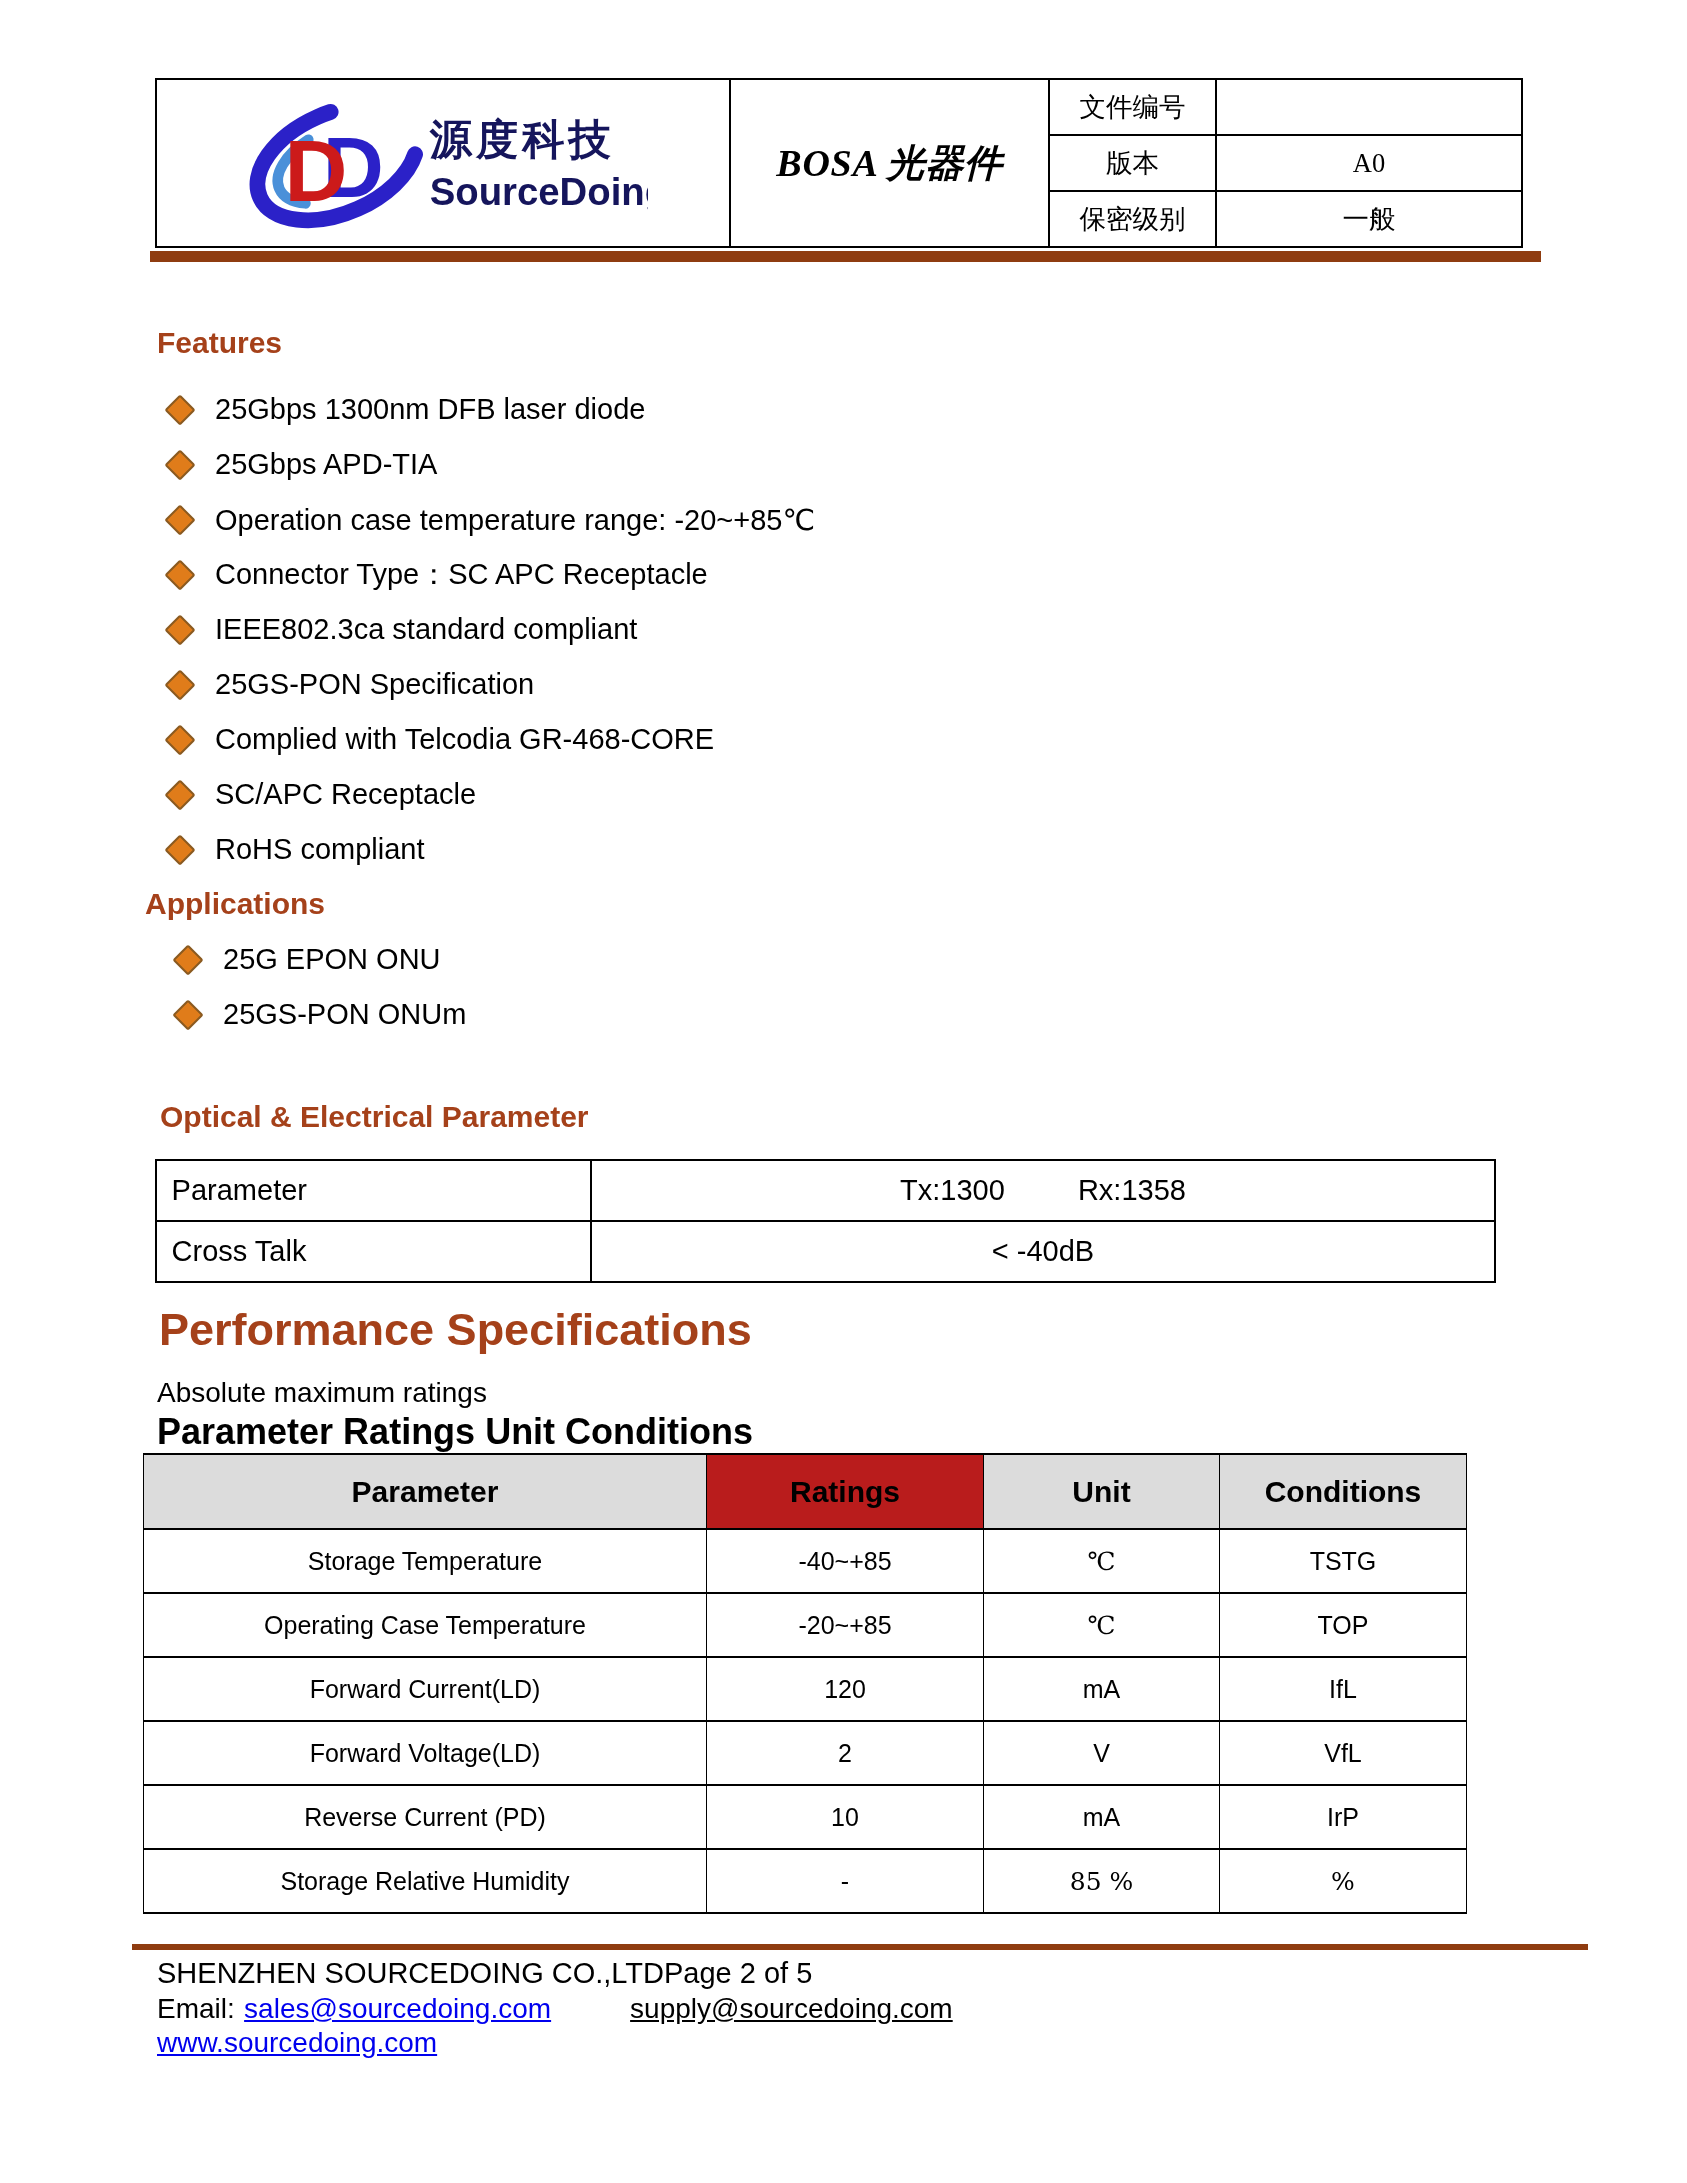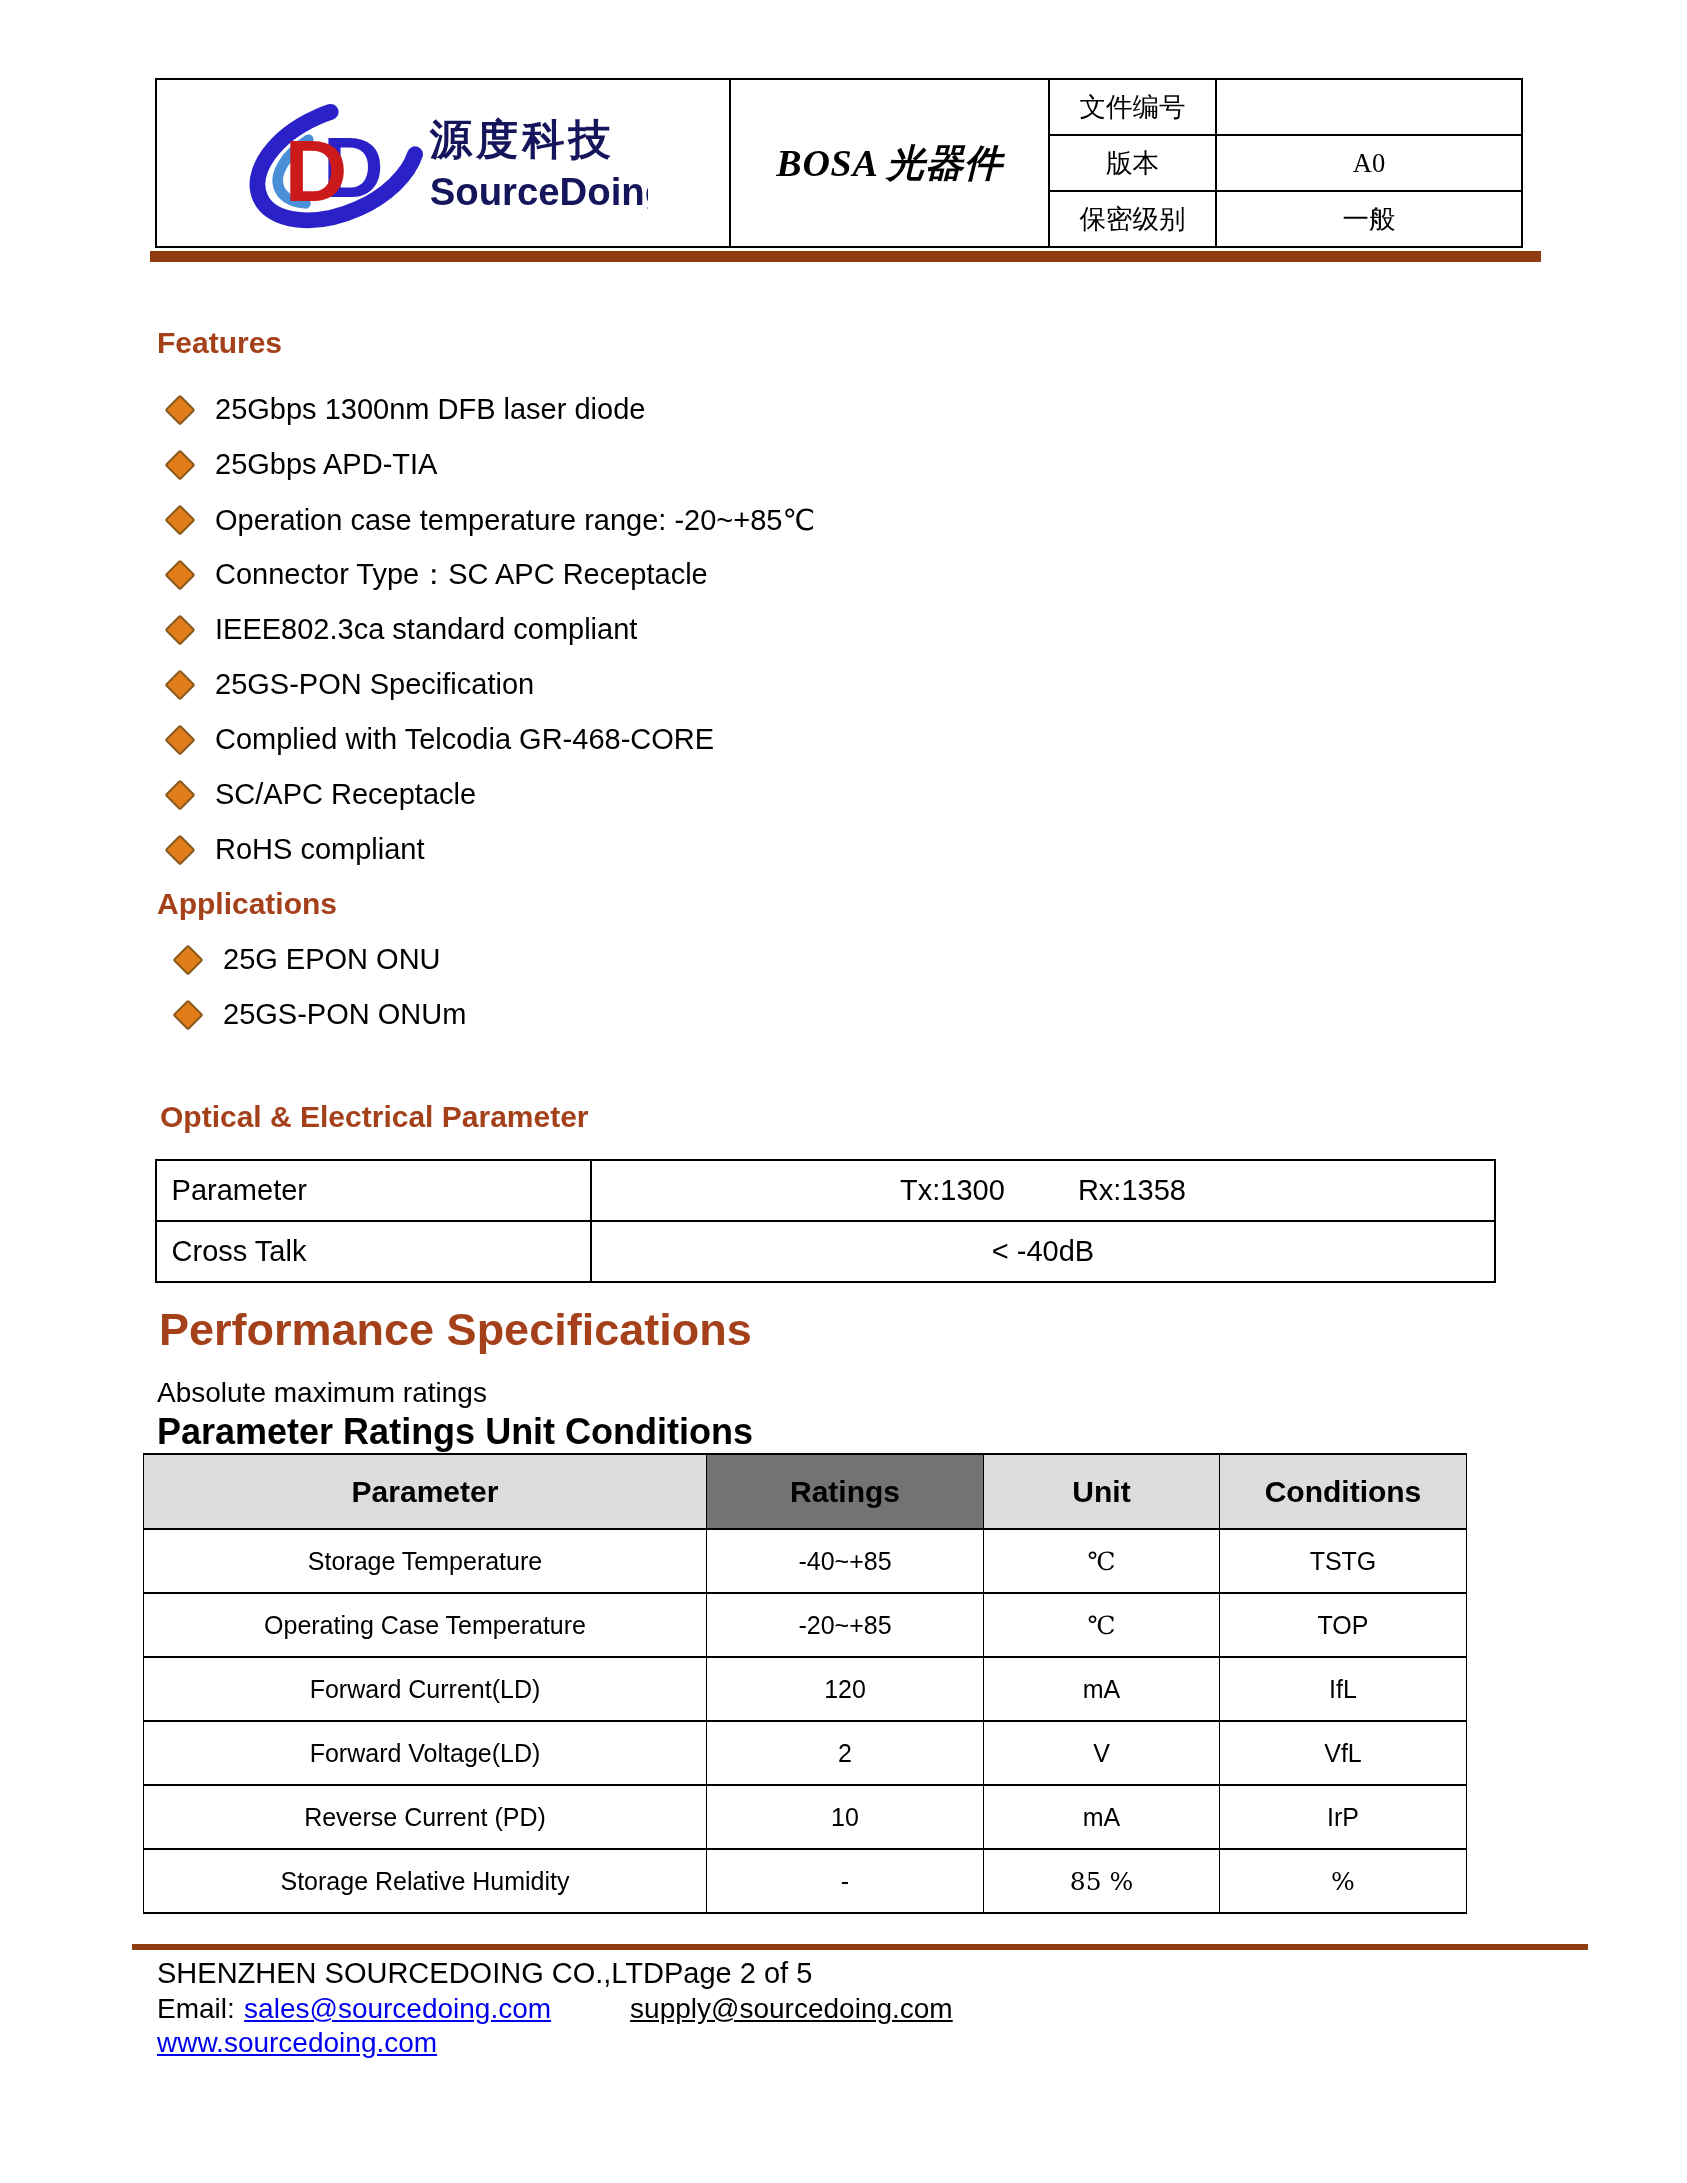--- a/index.html
+++ b/index.html
@@ -187,21 +187,21 @@
     <li>
       <span class="diamond" style="background: rgb(224, 124, 26); border: 2px solid rgb(138, 90, 32);"></span>
       <span>SC/APC Receptacle</span>
       </li>
     <li>
       <span class="diamond" style="background: rgb(224, 124, 26); border: 2px solid rgb(138, 90, 32);"></span>
       <span>RoHS compliant</span>
       </li>
   </ul>
 
-  <div class="sec-h" style="top: 887px; left: 157px; color: rgb(165, 65, 26);">Applications</div>
+  <div class="sec-h" style="top: 887px; left: 145px; color: rgb(165, 65, 26);">Applications</div>
 
   <ul class="blist" style="top:932px; left:173px;">
     <li>
       <span class="diamond" style="background: rgb(224, 124, 26); border: 2px solid rgb(138, 90, 32);"></span>
       <span>25G EPON ONU</span>
       </li>
     <li>
       <span class="diamond" style="background: rgb(224, 124, 26); border: 2px solid rgb(138, 90, 32);"></span>
       <span>25GS-PON ONUm</span>
       </li>
@@ -237,21 +237,21 @@
   <table class="ratings-table">
     <colgroup>
       <col style="width:563px">
         <col style="width:277px">
       <col style="width:236px">
         <col style="width:247px">
     </colgroup>
     <tbody>
         <tr>
       <th style="background: rgb(220, 220, 220);">Parameter</th>
-      <th style="background: #737373;">Ratings</th>
+      <th style="background: #b91c1c;">Ratings</th>
       <th style="background: rgb(220, 220, 220);">Unit</th>
       <th style="background: rgb(220, 220, 220);">Conditions</th>
     </tr>
     <tr>
       <td>Storage Temperature</td>
       <td>-40~+85</td>
       <td class="unit-cell">℃</td>
       <td>TSTG</td>
     </tr>
     <tr>

